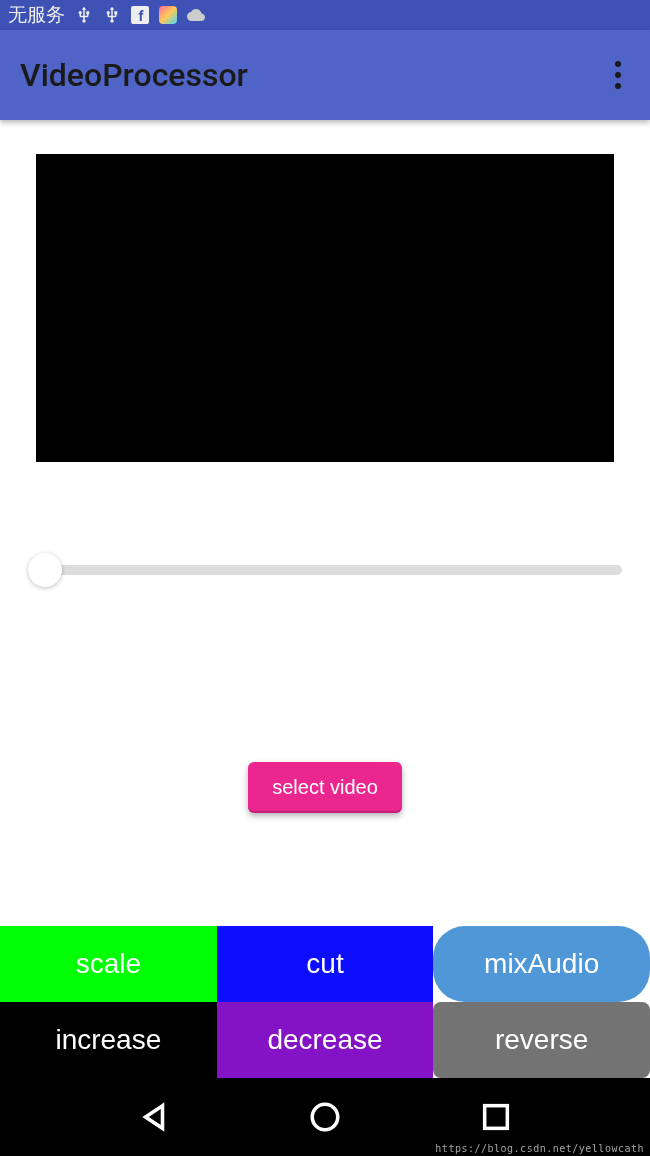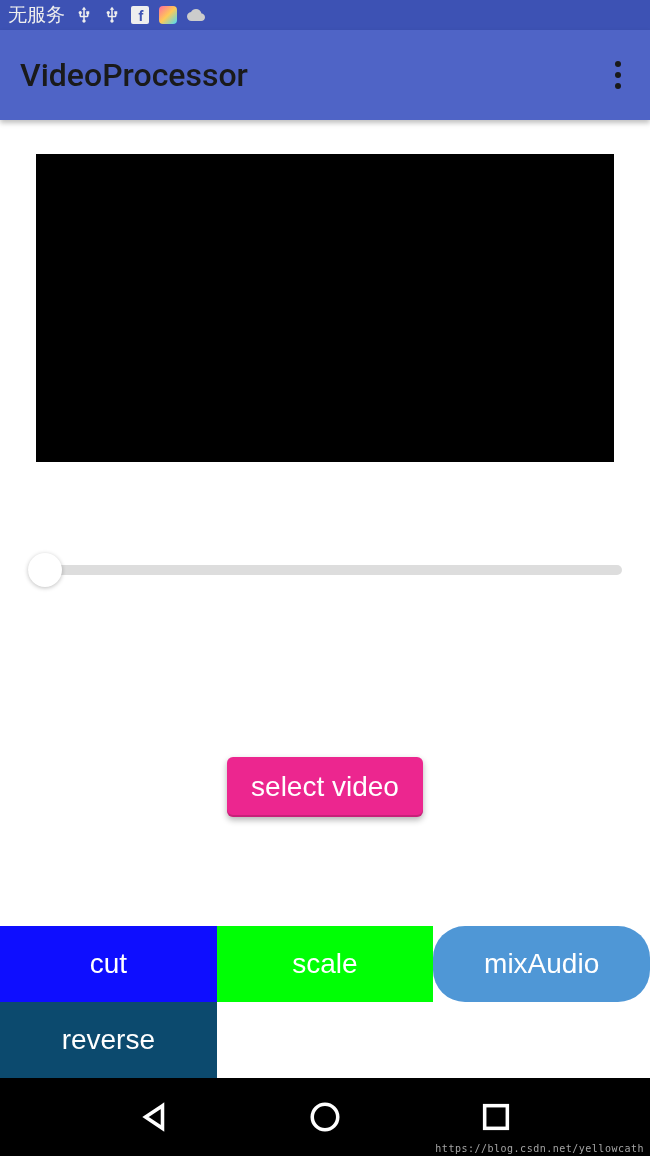--- a/index.html
+++ b/index.html
@@ -163,21 +163,21 @@
     .select-container {
       flex: 1;
       display: flex;
       align-items: center;
       justify-content: center;
       margin-top: 60px;
     }
     .select-button {
       background: #ec268f;
       color: #ffffff;
-      font-size: 28px;
+      font-size: 20px;
       padding: 14px 24px;
       border: none;
       border-radius: 6px;
       box-shadow: 0 3px 6px rgba(0,0,0,0.3), inset 0 -2px 0 rgba(0,0,0,0.15);
       cursor: pointer;
     }
     .button-grid {
       display: grid;
       grid-template-columns: 1fr 1fr 1fr;
       height: 152px;
@@ -189,21 +189,21 @@
       color: #ffffff;
       font-size: 28px;
       border: none;
       cursor: pointer;
     }
     .btn-cut { background: #0e0eff; }
     .btn-scale { background: #00ff05; }
     .btn-mixaudio { background: #4f97d6; border-radius: 32px; }
     .btn-increase { background: #000000; }
     .btn-decrease { background: #8313c5; }
-    .btn-reverse { background: #0c4a6e; }
+    .btn-reverse { background: #737373; border-radius: 8px; }
     .nav-bar {
       height: 78px;
       background: #000000;
       display: flex;
       align-items: center;
       justify-content: space-evenly;
       position: relative;
     }
     .nav-button {
       width: 34px;
@@ -269,23 +269,25 @@
   <div class="slider-container">
     <div class="slider-track"></div>
     <div class="slider-thumb"></div>
   </div>
 
   <div class="select-container">
     <button class="select-button">select video</button>
   </div>
 
   <div class="button-grid">
+    <button class="grid-button btn-scale">scale</button>
     <button class="grid-button btn-cut">cut</button>
-    <button class="grid-button btn-scale">scale</button>
     <button class="grid-button btn-mixaudio">mixAudio</button>
+    <button class="grid-button btn-increase">increase</button>
+    <button class="grid-button btn-decrease">decrease</button>
     <button class="grid-button btn-reverse">reverse</button>
   </div>
 </div>
 
 <div class="nav-bar">
   <div class="nav-button">
     <svg viewBox="0 0 24 24">
         <path d="M18 4 L6 12 L18 20 Z"></path>
       </svg>
   </div>

